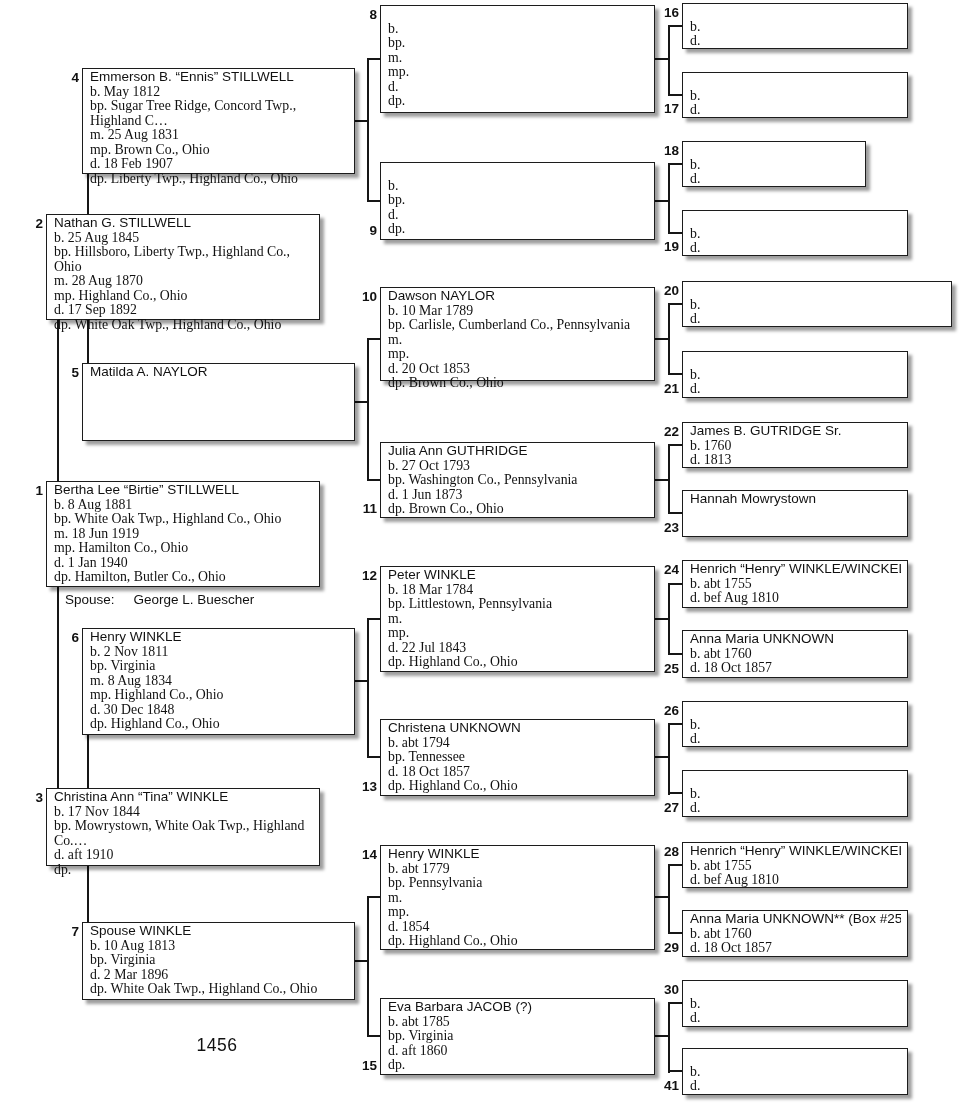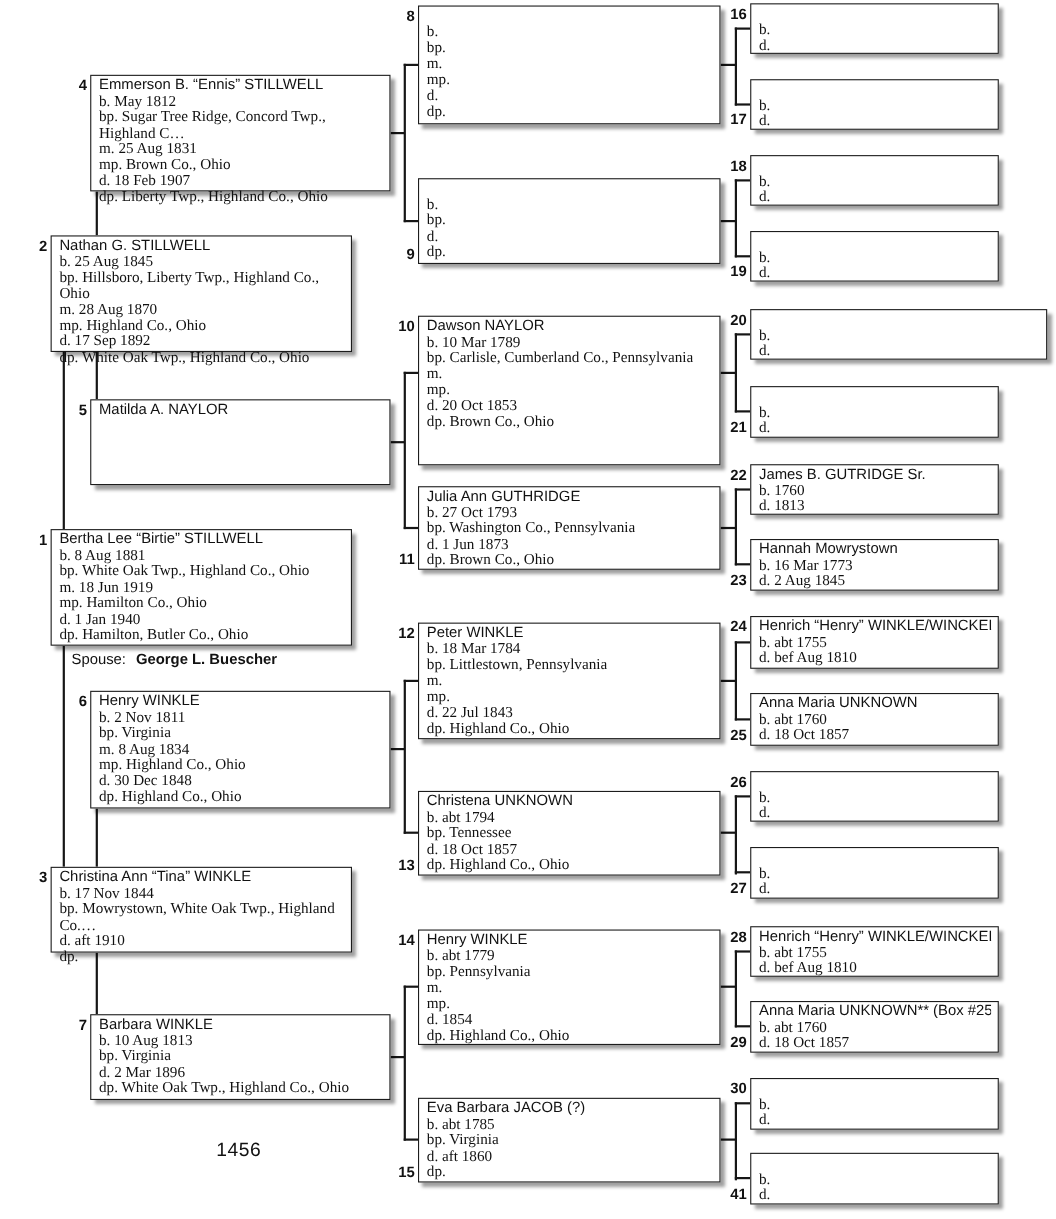--- a/index.html
+++ b/index.html
@@ -16,44 +16,44 @@
   
   .b1{left:46px;top:481px;width:274px;height:106px}
   .b2{left:46px;top:214px;width:274px;height:106px}
   .b3{left:46px;top:788px;width:274px;height:78px}
   .b4{left:82px;top:68px;width:273px;height:106px}
   .b5{left:82px;top:363px;width:273px;height:78px}
   .b6{left:82px;top:628px;width:273px;height:107px}
   .b7{left:82px;top:922px;width:273px;height:78px}
   .b8{left:380px;top:5px;width:275px;height:108px}
   .b9{left:380px;top:162px;width:275px;height:78px}
-  .b10{left:380px;top:287px;width:275px;height:136px}
+  .b10{left:380px;top:287px;width:275px;height:94px}
   .b11{left:380px;top:442px;width:275px;height:76px}
   .b12{left:380px;top:566px;width:275px;height:106px}
   .b13{left:380px;top:719px;width:275px;height:77px}
   .b14{left:380px;top:845px;width:275px;height:105px}
   .b15{left:380px;top:998px;width:275px;height:77px}
   .b16{left:682px;top:3px;width:226px;height:46px}
   .b17{left:682px;top:72px;width:226px;height:46px}
-  .b18{left:682px;top:141px;width:226px;height:46px}
+  .b18{left:682px;top:141px;width:184px;height:46px}
   .b19{left:682px;top:210px;width:226px;height:46px}
   .b20{left:682px;top:281px;width:270px;height:46px}
   .b21{left:682px;top:351px;width:226px;height:47px}
   .b22{left:682px;top:422px;width:226px;height:46px}
   .b23{left:682px;top:490px;width:226px;height:47px}
   .b24{left:682px;top:560px;width:226px;height:48px}
   .b25{left:682px;top:630px;width:226px;height:48px}
   .b26{left:682px;top:701px;width:226px;height:46px}
   .b27{left:682px;top:770px;width:226px;height:47px}
   .b28{left:682px;top:842px;width:226px;height:46px}
   .b29{left:682px;top:910px;width:226px;height:47px}
   .b30{left:682px;top:980px;width:226px;height:47px}
   .b31{left:682px;top:1048px;width:226px;height:47px}
   .spouse{position:absolute;left:65px;top:592px;font-size:13.5px;}
-  .spouse .sn{margin-left:9px;font-weight:bold;}
+  .spouse .sn{margin-left:19px;}
   .chartnum{position:absolute;left:162px;top:1035px;width:110px;text-align:center;font-size:17.5px;letter-spacing:.5px;}
 </style>
 </head>
 <body>
 
 <i class="vl" style="left:87px;top:174px;height:40px"></i>
 <i class="vl" style="left:87px;top:320px;height:43px"></i>
 <i class="vl" style="left:57px;top:320px;height:161px"></i>
 <i class="vl" style="left:57px;top:587px;height:201px"></i>
 <i class="vl" style="left:87px;top:735px;height:53px"></i>
@@ -166,21 +166,21 @@
     <div class="pname">Henry WINKLE</div>
     <div class="pdet">b. 2 Nov 1811
 bp. Virginia
 m. 8 Aug 1834
 mp. Highland Co., Ohio
 d. 30 Dec 1848
 dp. Highland Co., Ohio</div>
   </div>
 <div class="pbox b7">
     <span class="num nt">7</span>
-    <div class="pname">Barbara WINKLE</div>
+    <div class="pname">Spouse WINKLE</div>
     <div class="pdet">b. 10 Aug 1813
 bp. Virginia
 d. 2 Mar 1896
 dp. White Oak Twp., Highland Co., Ohio</div>
   </div>
 <div class="pbox b8">
     <span class="num nt">8</span>
     <div class="pname"></div>
     <div class="pdet">b.
 bp.
@@ -289,22 +289,20 @@
   </div>
 <div class="pbox b22">
     <span class="num nt">22</span>
     <div class="pname">James B. GUTRIDGE Sr.</div>
     <div class="pdet">b. 1760
 d. 1813</div>
   </div>
 <div class="pbox b23">
     <span class="num nb">23</span>
     <div class="pname">Hannah Mowrystown</div>
-    <div class="pdet">b. 16 Mar 1773
-d. 2 Aug 1845</div>
   </div>
 <div class="pbox b24">
     <span class="num nt">24</span>
     <div class="pname">Henrich “Henry” WINKLE/WINCKEL</div>
     <div class="pdet">b. abt 1755
 d. bef Aug 1810</div>
   </div>
 <div class="pbox b25">
     <span class="num nb">25</span>
     <div class="pname">Anna Maria UNKNOWN</div>

